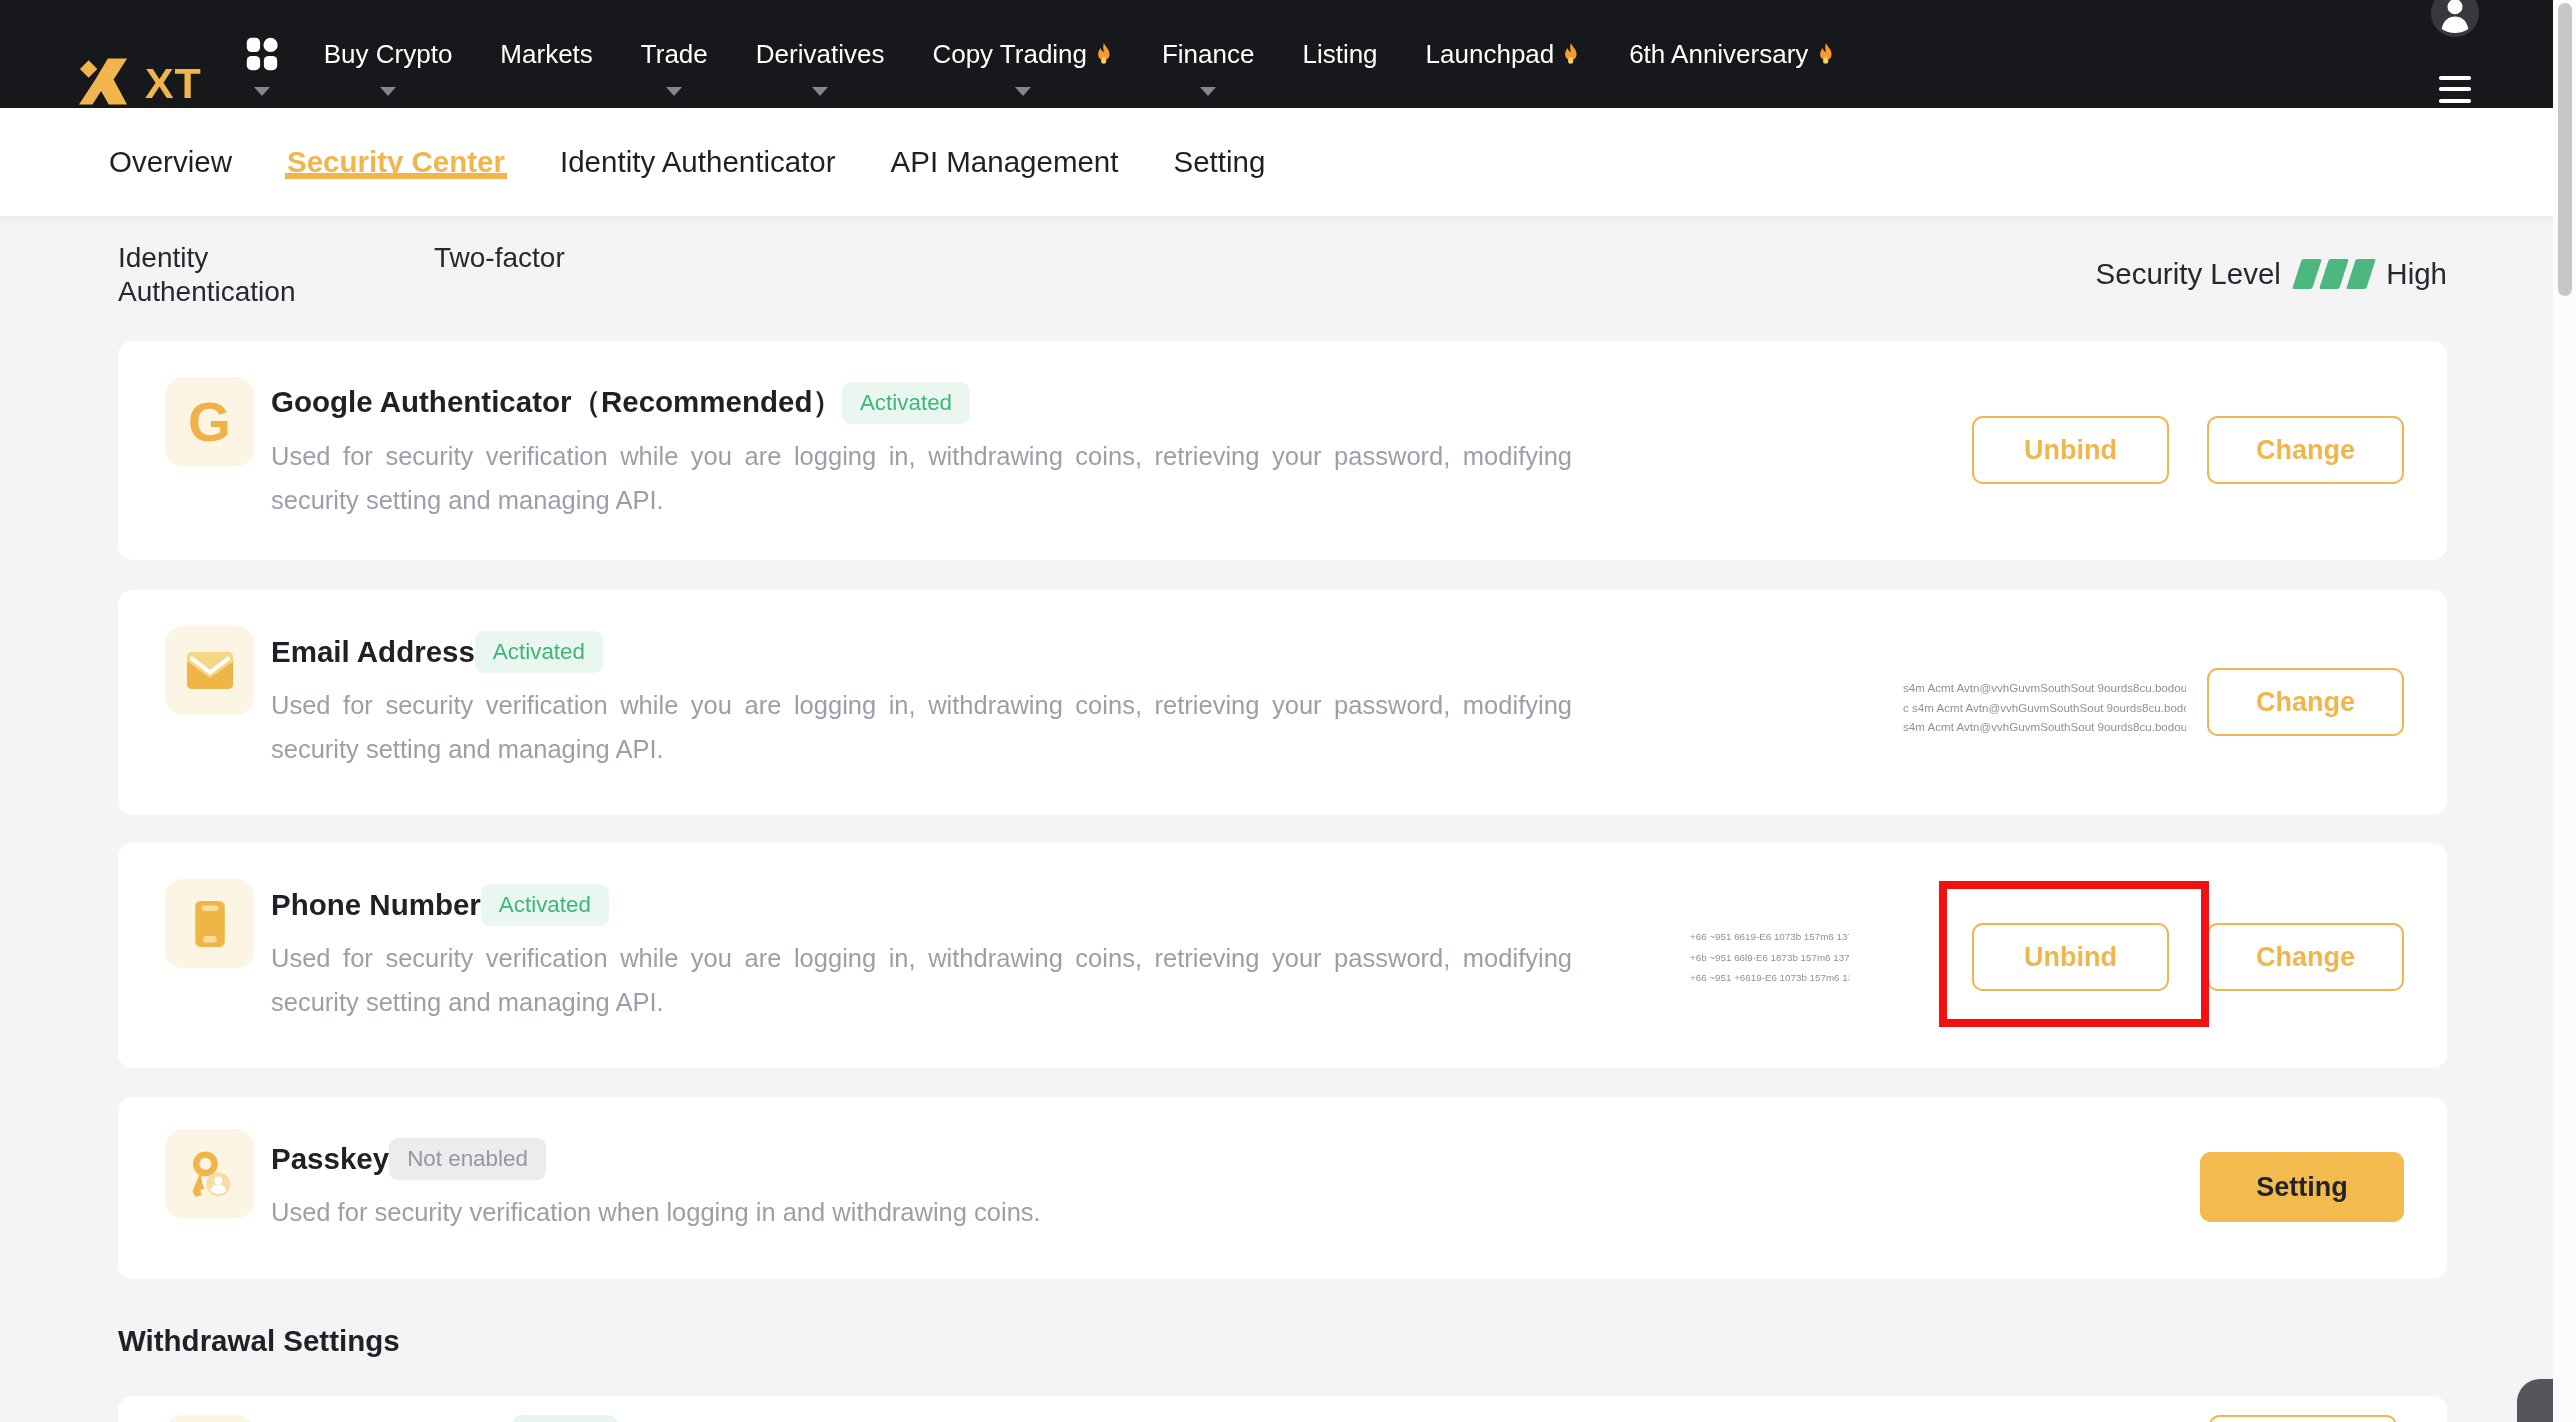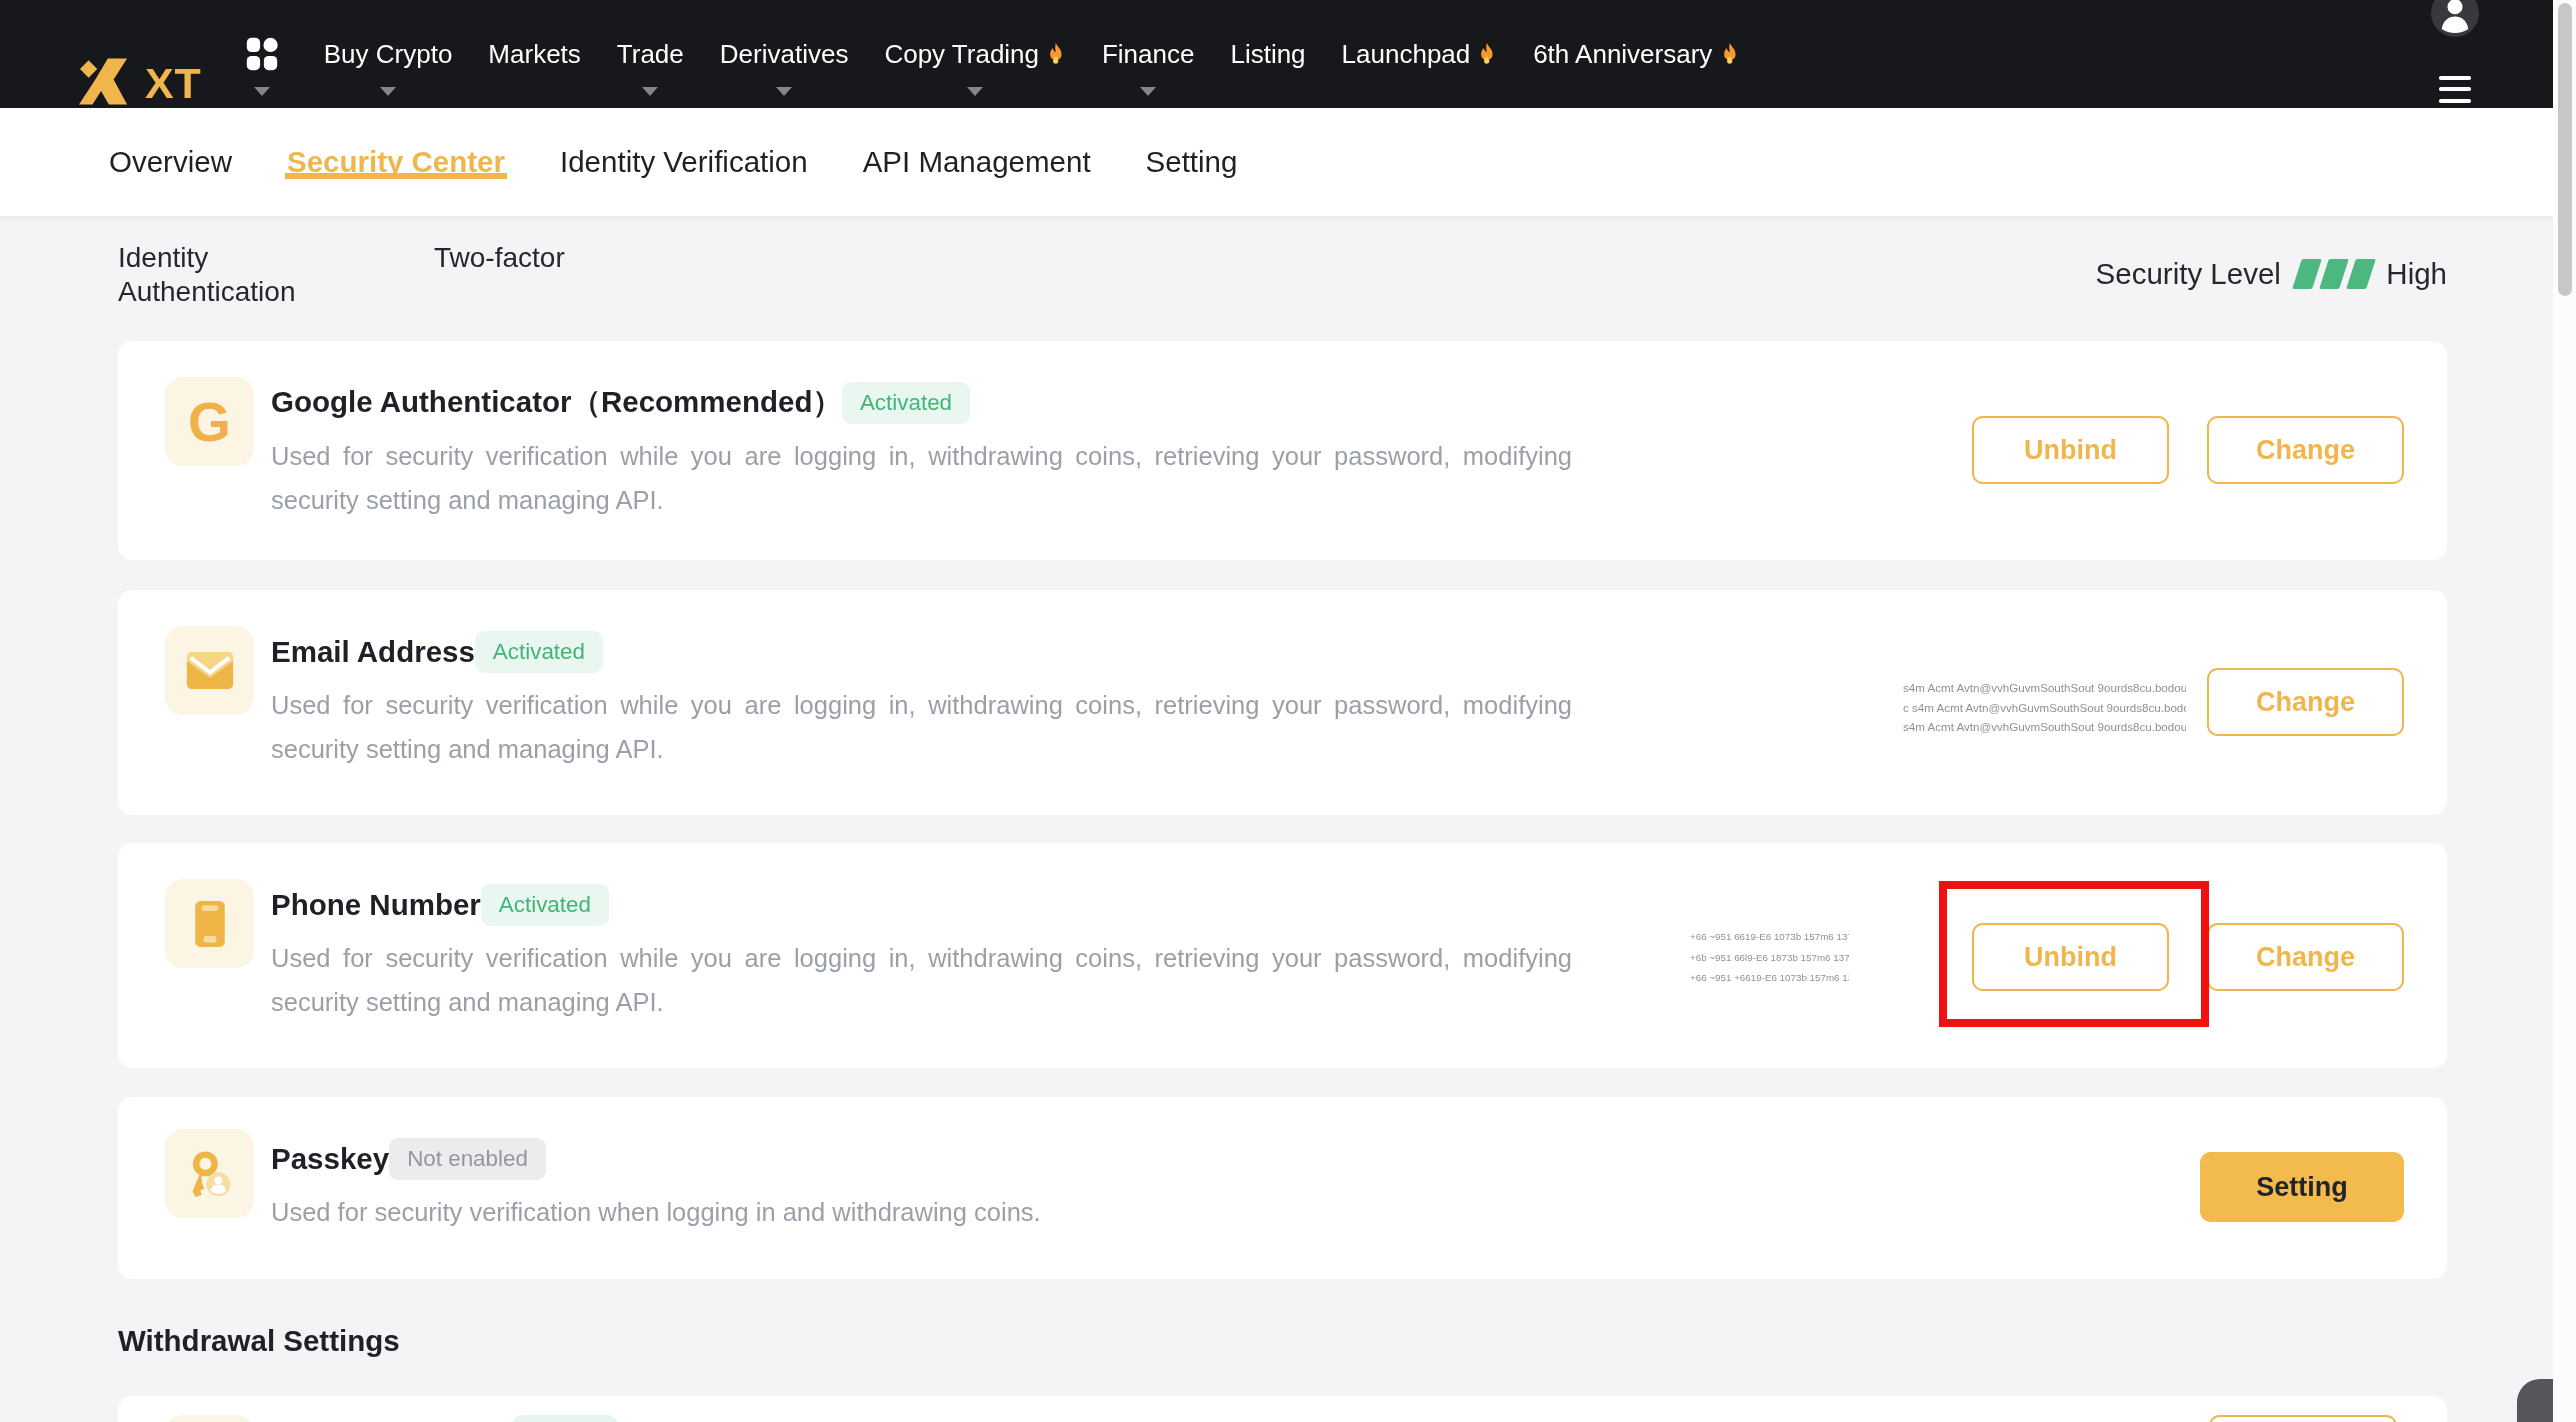--- a/index.html
+++ b/index.html
@@ -7,21 +7,21 @@
        font-family:"Liberation Sans","DejaVu Sans",sans-serif;color:#1e2026;}
 
   
   .topnav{height:108px;background:#17181c;display:flex;align-items:flex-end;
           padding:0 54px 0 79px;box-sizing:border-box;position:relative;z-index:5;}
   .logo{display:flex;align-items:center;gap:16px;margin-right:41px;cursor:pointer;}
   .logo-text{color:#f0b64d;font-size:43px;font-weight:700;letter-spacing:0.9px;}
   .nav-item{position:relative;height:108px;display:flex;align-items:center;justify-content:center;
             color:#ffffff;font-size:26px;white-space:nowrap;cursor:pointer;}
   .apps-btn{margin-right:43px;}
-  .nav-items{display:flex;align-items:center;gap:36px;flex:1;}
+  .nav-items{display:flex;align-items:center;gap:48px;flex:1;}
   .caret{position:absolute;bottom:12.5px;left:50%;transform:translateX(-50%);
          width:0;height:0;border-left:8px solid transparent;border-right:8px solid transparent;
          border-top:9.8px solid #84868b;}
   .flame{margin-left:7.2px;display:inline-flex;}
   .nav-right{display:flex;align-items:center;gap:34px;flex-direction:column;}
   .deposit-btn{width:134px;height:57px;border:none;border-radius:10.7px;background:#f3ba4e;
                color:#17181c;font-size:26px;font-weight:600;cursor:pointer;
                font-family:"Liberation Sans",sans-serif;}
   .avatar{width:48px;height:48px;cursor:pointer;}
   .hamburger{display:flex;flex-direction:column;gap:7.2px;cursor:pointer;padding:5.4px 1.8px;}
@@ -190,21 +190,21 @@
       <span></span>
         <span></span>
         <span></span>
     </div>
   </div>
 </header>
 
 <div class="tabsbar">
     <div class="tab">Overview</div>
     <div class="tab active">Security Center</div>
-    <div class="tab">Identity Verification</div>
+    <div class="tab">Identity Authenticator</div>
     <div class="tab">API Management</div>
     <div class="tab">Setting</div>
   </div>
 
 <main class="content">
 
   <div class="section-header">
     <div class="filters">
         <div class="filter filter-0">Identity Authentication</div>
         <div class="filter filter-1">Two-factor</div>

